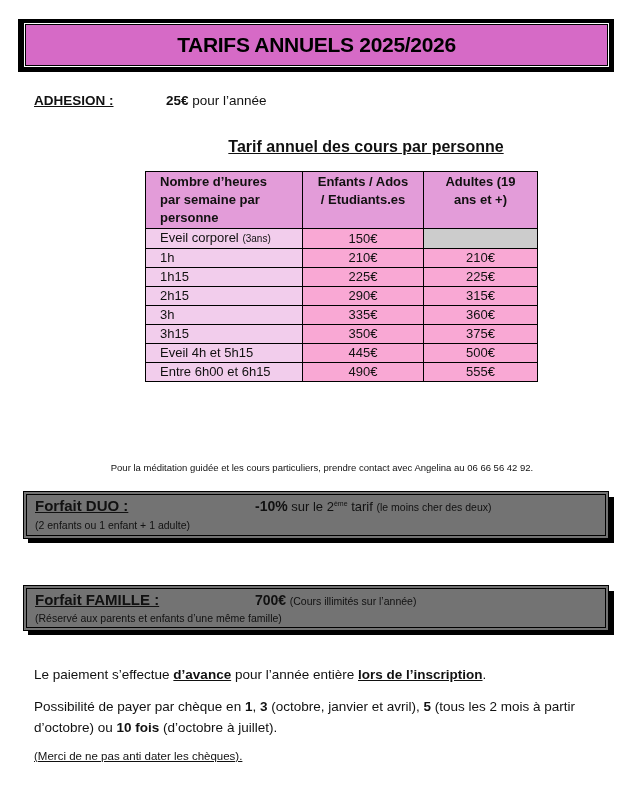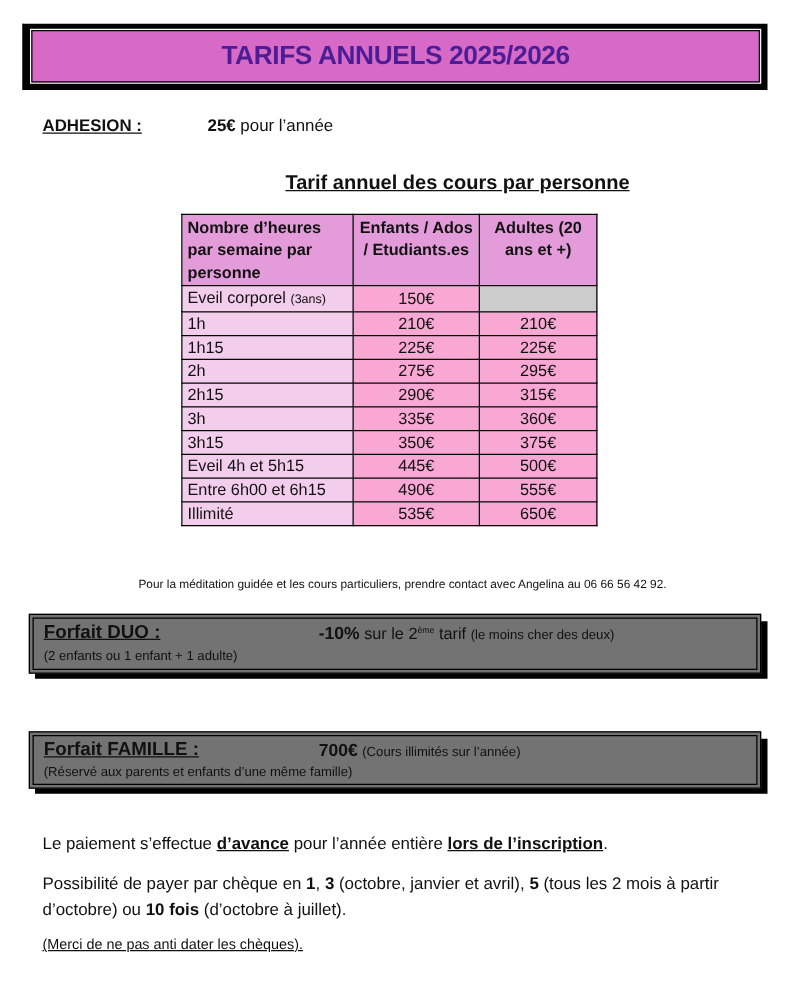--- a/index.html
+++ b/index.html
@@ -16,21 +16,21 @@
     border-left: 1px solid #000;
   }
   .title-inner-gap {
     position: absolute; left: 5px; top: 4px; right: 5px; bottom: 5px;
     background: #fff; padding: 1px;
   }
   .title-inner {
     width: 100%; height: 100%; box-sizing: border-box;
     border: 1px solid #000; background: #d66ac6;
     display: flex; align-items: center; justify-content: center;
-    font-weight: bold; font-size: 21px; letter-spacing: -0.3px; color: #4c1d95;
+    font-weight: bold; font-size: 21px; letter-spacing: -0.3px; color: #000000;
   }
 
   
   .adhesion-label {
     left: 34px; top: 93px; font-size: 13.5px; font-weight: bold; text-decoration: underline;
   }
   .adhesion-value { left: 166px; top: 93px; font-size: 13.5px; }
   .adhesion-value b { font-weight: bold; }
 
   
@@ -38,21 +38,21 @@
     left: 0; width: 636px; top: 138px; text-align: center;
     font-size: 16px; font-weight: bold; text-decoration: underline; padding-left: 48px;
   }
 
   
   table.prices {
     position: absolute; left: 145px; top: 171px;
     border-collapse: collapse; font-size: 13px;
   }
   table.prices th, table.prices td {
-    border: 1px solid #000; padding: 0 4px; line-height: 18px; height: 18px;
+    border: 1px solid #000; padding: 0 14px; line-height: 18px; height: 18px;
   }
   table.prices th {
     background: #e39cd9; font-weight: bold; vertical-align: top;
     line-height: 18px; padding-top: 1px; padding-bottom: 1px;
   }
   table.prices th.c1 { width: 128px; text-align: left; }
   table.prices th.c2 { width: 92px; text-align: center; }
   table.prices th.c3 { width: 85px; text-align: center; }
   table.prices td.label { background: #f2cdec; text-align: left; }
   table.prices td.val { background: #f9a8d4; text-align: center; }
@@ -105,43 +105,38 @@
   <span>pour l’année</span>
 </div>
 
 <div class="abs section-title">Tarif annuel des cours par personne</div>
 
 <table class="prices">
   <thead>
     <tr>
       <th class="c1">Nombre d’heures par semaine par personne</th>
       <th class="c2">Enfants / Ados / Etudiants.es</th>
-      <th class="c3">Adultes (20 ans et +)</th>
+      <th class="c3">Adultes (19 ans et +)</th>
     </tr>
   </thead>
   <tbody>
     <tr>
       <td class="label"><span>Eveil corporel</span> <span class="small">(3ans)</span></td>
       <td class="val">150€</td>
       <td class="val na"></td>
     </tr>
     <tr>
       <td class="label">1h</td>
       <td class="val">210€</td>
       <td class="val">210€</td>
     </tr>
     <tr>
       <td class="label">1h15</td>
       <td class="val">225€</td>
       <td class="val">225€</td>
-    </tr>
-    <tr>
-      <td class="label">2h</td>
-      <td class="val">275€</td>
-      <td class="val">295€</td>
     </tr>
     <tr>
       <td class="label">2h15</td>
       <td class="val">290€</td>
       <td class="val">315€</td>
     </tr>
     <tr>
       <td class="label">3h</td>
       <td class="val">335€</td>
       <td class="val">360€</td>
@@ -153,25 +148,20 @@
     </tr>
     <tr>
       <td class="label">Eveil 4h et 5h15</td>
       <td class="val">445€</td>
       <td class="val">500€</td>
     </tr>
     <tr>
       <td class="label">Entre 6h00 et 6h15</td>
       <td class="val">490€</td>
       <td class="val">555€</td>
-    </tr>
-    <tr>
-      <td class="label">Illimité</td>
-      <td class="val">535€</td>
-      <td class="val">650€</td>
     </tr>
   </tbody>
 </table>
 
 <div class="abs contact-note">Pour la méditation guidée et les cours particuliers, prendre contact avec Angelina au 06 66 56 42 92.</div>
 
 <div class="abs forfait-shadow" style="left:28px; top:497px; width:586px; height:46px;"></div>
 <div class="forfait-box" style="left:23px; top:491px; width:586px; height:48px;">
   <div class="forfait-inner">
     <div class="forfait-title" style="top:2px;">Forfait DUO :</div>

